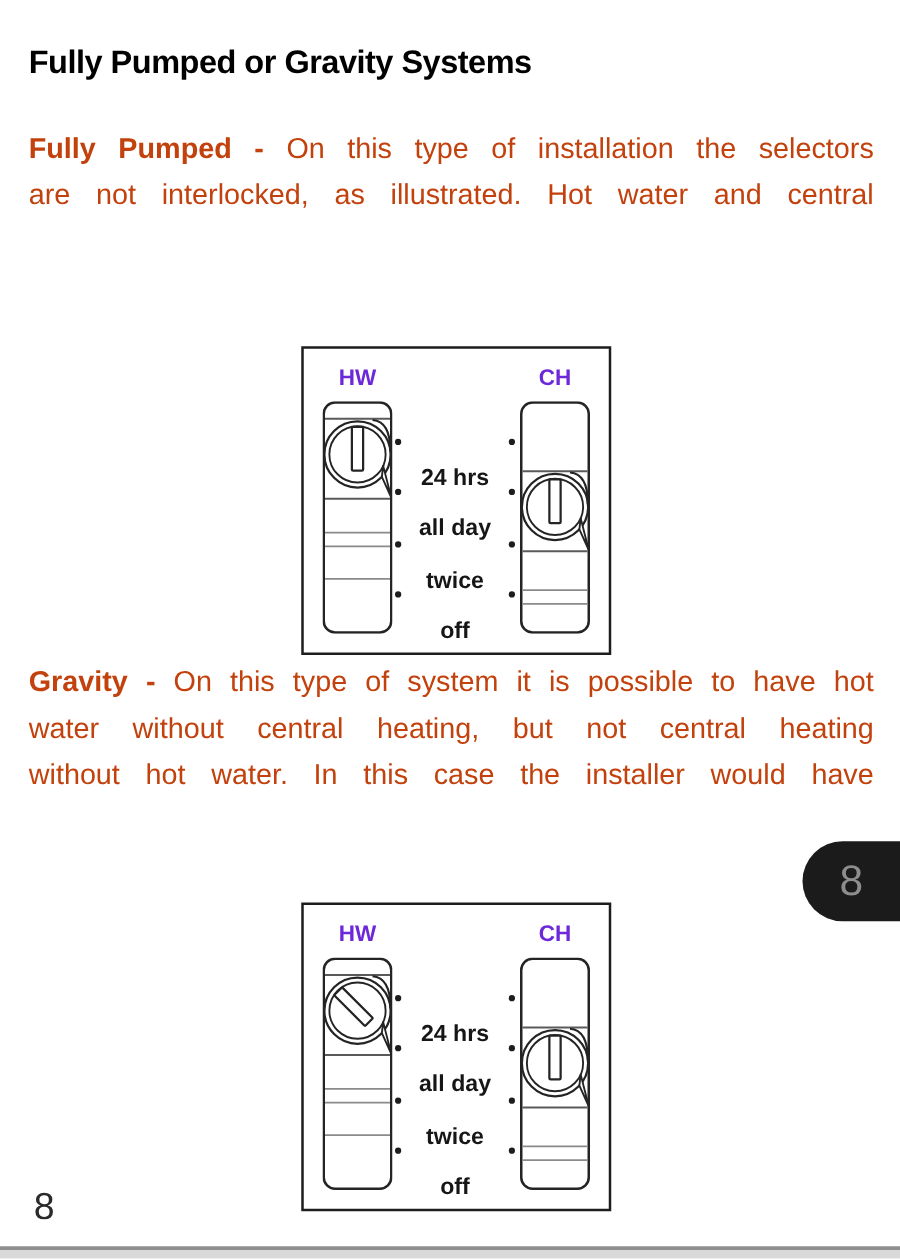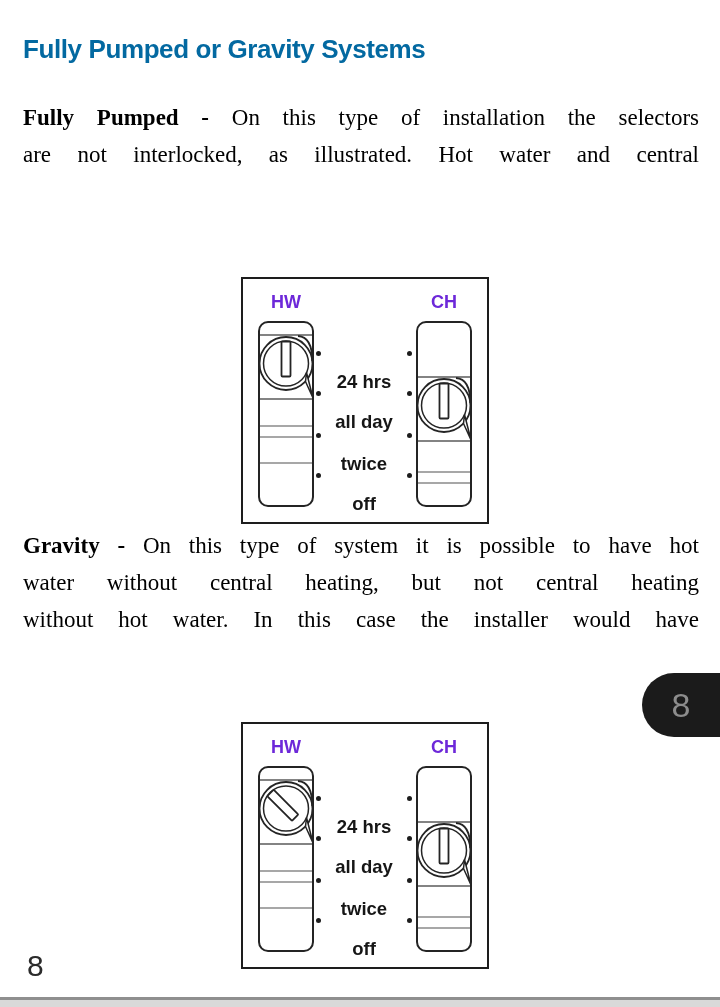--- a/index.html
+++ b/index.html
@@ -2,23 +2,23 @@
 <html><head>
 <meta charset="utf-8">
 <style>
   html,body{margin:0;padding:0;background:#ffffff;}
   .page{
     position:relative;width:720px;height:1007px;background:#ffffff;overflow:hidden;
     font-family:"Liberation Sans","DejaVu Sans",sans-serif;color:#1f1f1f;
   }
   .title{
     position:absolute;left:23px;top:34px;margin:0;
-    font-size:26px;font-weight:bold;letter-spacing:-0.4px;color:#0369a1;white-space:nowrap;
+    font-size:26px;font-weight:bold;letter-spacing:-0.4px;color:#000000;white-space:nowrap;
   }
-  .para{position:absolute;left:23px;width:676px;font-size:23px;color:#000000;font-family:Liberation Serif, serif;}
+  .para{position:absolute;left:23px;width:676px;font-size:23px;color:#c2410c;}
   .p1{top:100px;line-height:36.5px;}
   .p2{top:527px;line-height:37px;}
   .pline{width:100%;}
   .pline.j{text-align:justify;text-align-last:justify;}
   .lead{font-weight:bold;}
   
   .diagram{
     position:absolute;left:241px;width:248px;height:247px;
     border:2px solid #1d1d1d;background:#fff;box-sizing:border-box;
   }

